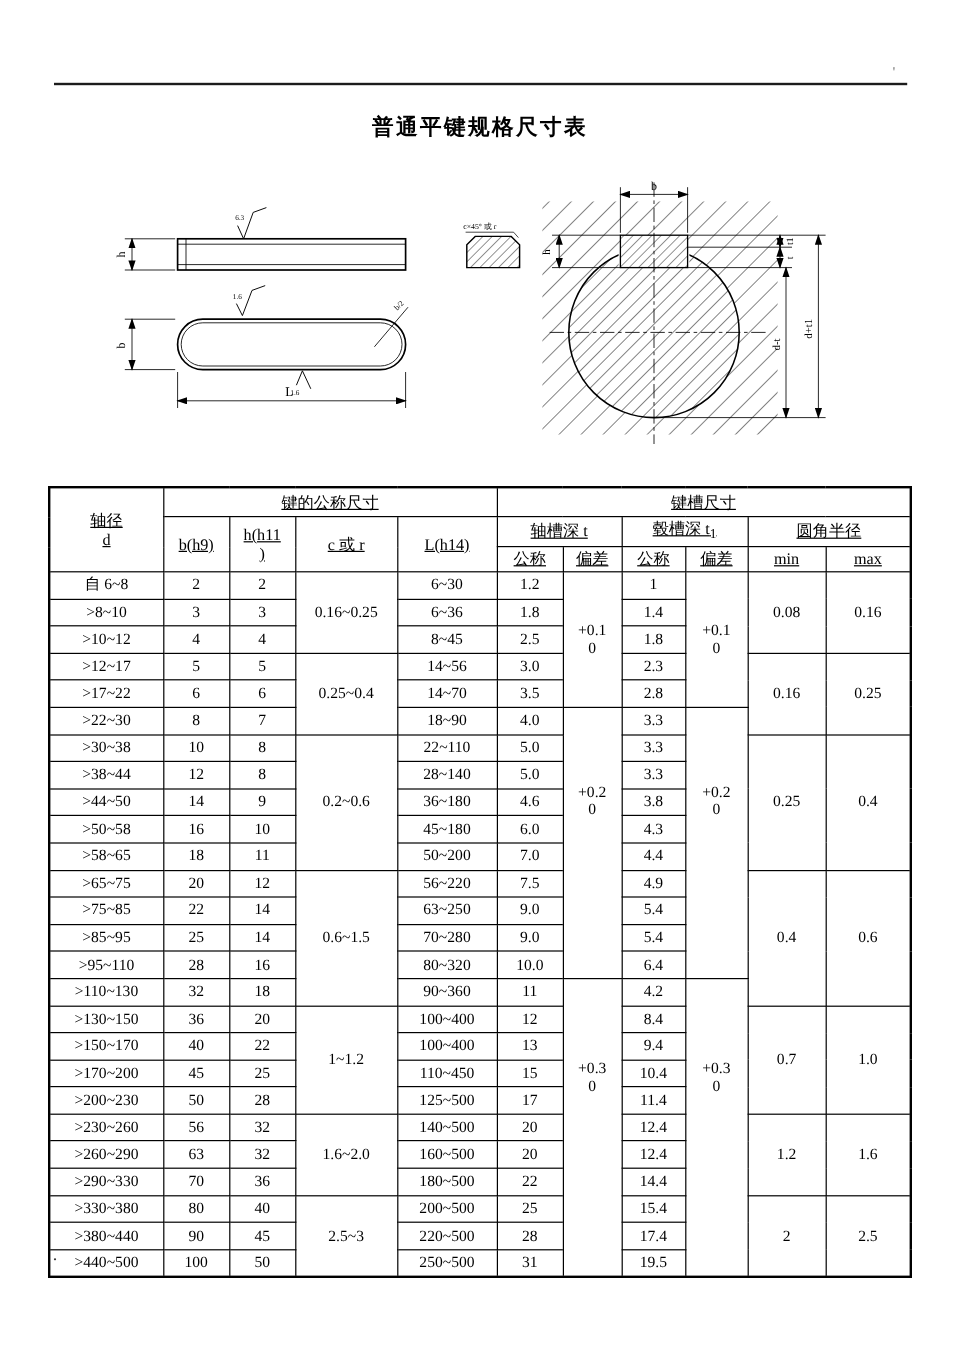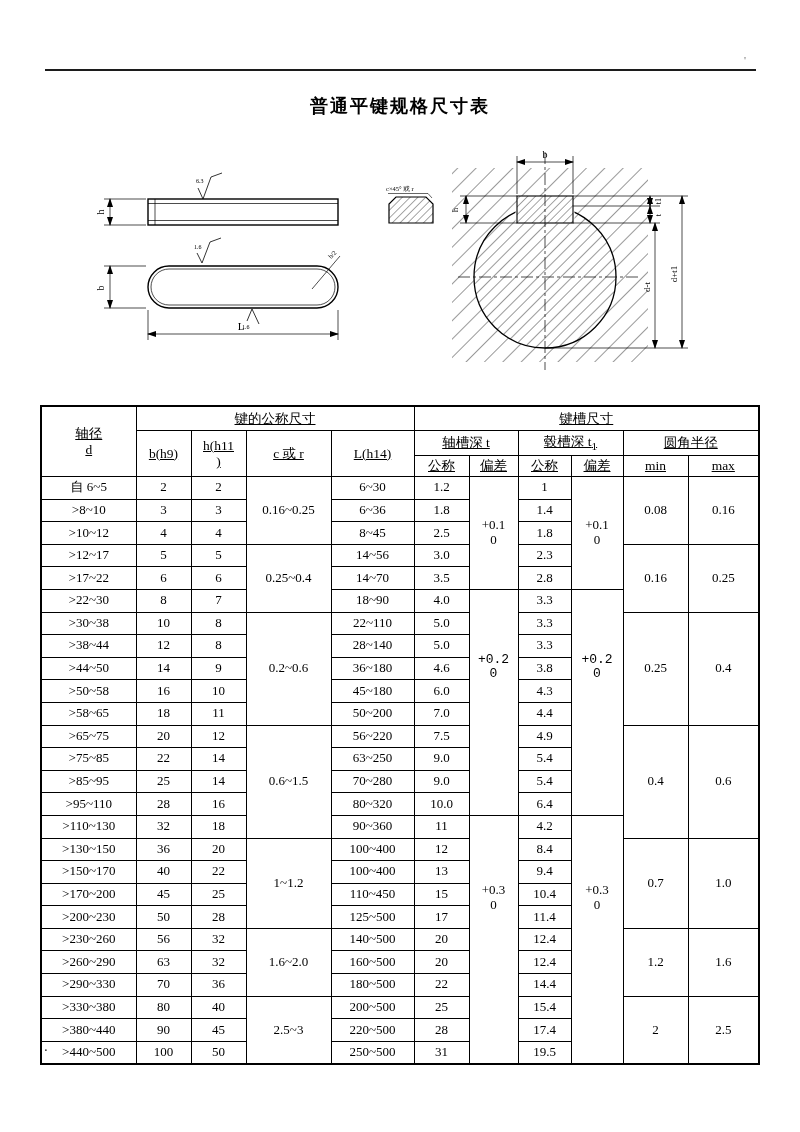--- a/index.html
+++ b/index.html
@@ -16,21 +16,21 @@
         font-family:"Liberation Serif","DejaVu Serif",serif;}
   td{border:1px solid #000;text-align:center;vertical-align:middle;padding:0;
      font-size:13px;line-height:1.15;overflow:hidden;}
   table{border:2px solid #000;}
   thead td{font-size:13.5px;text-decoration:underline;}
   tr.data td{height:21.6px;}
   tr.hrowA td{height:23px;}
   tr.hrowB td{height:24px;}
   tr.hrowC td{height:20px;}
   .dev{white-space:pre-line;}
-  .dev1{padding-bottom:70px;font-family:Liberation Mono, monospace;}
+  .dev1{padding-bottom:70px;}
   .dev2{padding-bottom:84px;}
   svg text{font-family:"Liberation Serif","DejaVu Serif",serif;fill:#000;}
 </style>
 </head>
 <body>
 
 <div class="top-rule"></div>
 <div class="tr-mark">'</div>
 <div class="page-title">普通平键规格尺寸表</div>
 
@@ -173,21 +173,21 @@
         <td>公称</td>
         <td>偏差</td>
         <td>公称</td>
         <td>偏差</td>
         <td>min</td>
         <td>max</td>
       </tr>
     </thead>
     <tbody id="tbody">
         <tr class="data">
-          <td>自 6~5</td>
+          <td>自 6~8</td>
           <td>2</td>
           <td>2</td>
           <td rowspan="3">0.16~0.25</td>
           <td>6~30</td>
           <td>1.2</td>
           <td class="dev dev0" rowspan="5">+0.1
 0</td>
           <td>1</td>
           <td class="dev dev0" rowspan="5">+0.1
 0</td>

